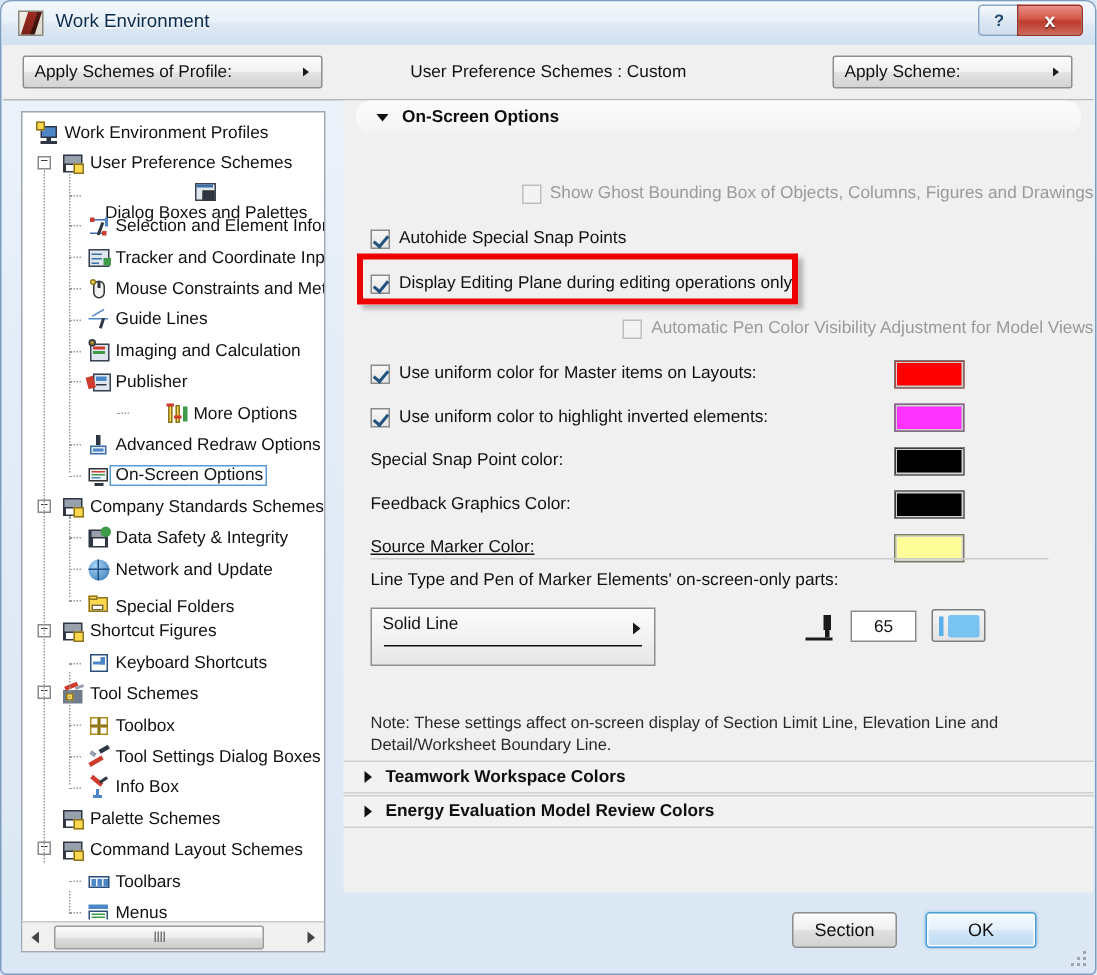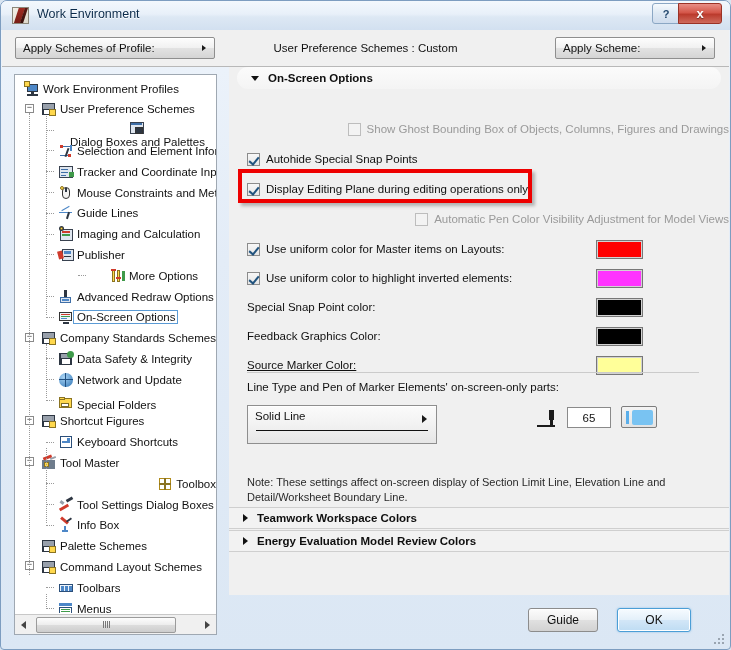--- a/index.html
+++ b/index.html
@@ -553,23 +553,23 @@
           <span class="lbl">Keyboard Shortcuts</span>
         </div>
         <div class="node" style="position: absolute; left: 0px; right: 0px; top: 377.4px; padding-left: 24px;">
           <span class="expander" style="left: 10px; top: 5px;">−</span>
           <span class="ico">
             <span class="dk" style="left:1px;top:5px;width:13px;height:9px;background:#6e7c8c"></span>
             <span class="yel" style="left:3px;top:7px;width:5px;height:5px"></span>
             <span class="red" style="left:2px;top:1px;width:9px;height:3px;transform:rotate(-22deg)"></span>
             <span class="gry" style="left:9px;top:2px;width:6px;height:2px;transform:rotate(-22deg)"></span>
           </span>
-          <span class="lbl">Tool Master</span>
-        </div>
-        <div class="node" style="position: absolute; left: 0px; right: 0px; top: 398.2px; padding-left: 41px; justify-content: flex-end;">
+          <span class="lbl">Tool Schemes</span>
+        </div>
+        <div class="node" style="position: absolute; left: 0px; right: 0px; top: 398.2px; padding-left: 41px;">
           <span class="dothz" style="left: 31px; top: 10px; width: 8px;"></span>
           <span class="ico">
             <span style="position:absolute;left:2px;top:2px;width:12px;height:12px;border:1px solid #b08a18;background:#fff"></span>
             <span class="yel" style="left:2px;top:7px;width:12px;height:1px"></span>
             <span class="yel" style="left:7px;top:2px;width:1px;height:12px"></span>
           </span>
           <span class="lbl">Toolbox</span>
         </div>
         <div class="node" style="position: absolute; left: 0px; right: 0px; top: 419px; padding-left: 41px;">
           <span class="dothz" style="left: 31px; top: 10px; width: 8px;"></span>
@@ -732,21 +732,21 @@
       <span class="caret right"></span>
       <span>Teamwork Workspace Colors</span>
     </div>
     <div class="section-hdr plain" style="position:absolute; left:0; right:0; top:463px; margin:0;">
       <span class="caret right"></span>
       <span>Energy Evaluation Model Review Colors</span>
     </div>
   </div>
 
   <div id="footer">
-    <div class="dlgbtn" id="cancel-btn">Guide</div>
+    <div class="dlgbtn" id="cancel-btn">Section</div>
     <div class="dlgbtn" id="ok-btn">OK</div>
     <div id="resize-grip">
       <i style="right:0;bottom:0"></i>
         <i style="right:4px;bottom:0"></i>
         <i style="right:8px;bottom:0"></i>
       <i style="right:0;bottom:4px"></i>
         <i style="right:4px;bottom:4px"></i>
       <i style="right:0;bottom:8px"></i>
     </div>
   </div>

